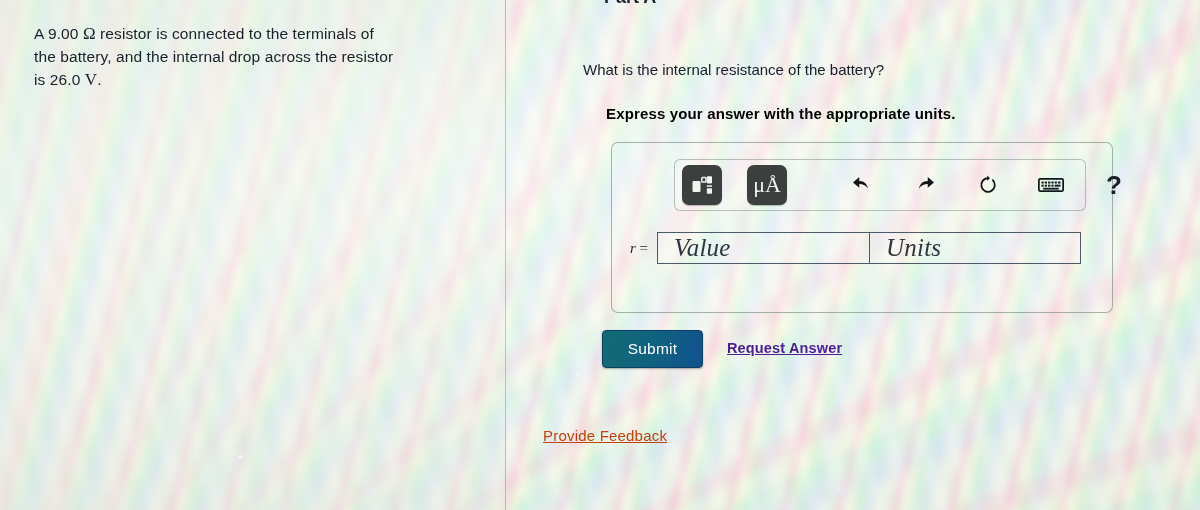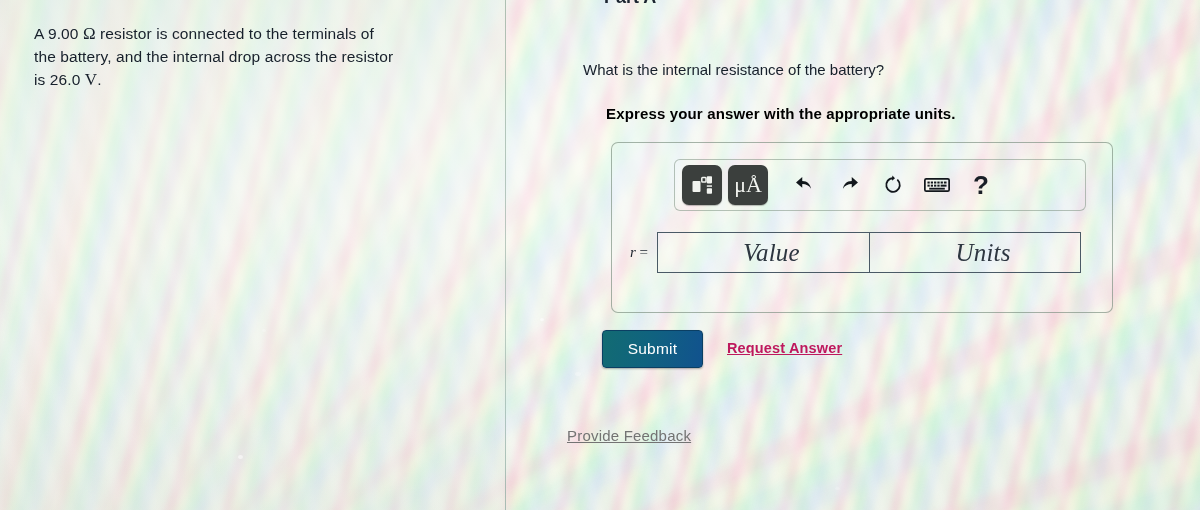--- a/index.html
+++ b/index.html
@@ -94,21 +94,21 @@
     border:1px solid rgba(120,140,125,.65);
     border-radius:7px;
     background:rgba(255,255,255,.10);
   }
   
   #toolpanel{
     position:absolute;left:62px;top:16px;width:412px;height:52px;
     border:1px solid rgba(125,145,130,.55);
     border-radius:6px;
     background:rgba(255,255,255,.06);
-    display:flex;align-items:center;gap:6px;padding-left:7px;
+    display:flex;align-items:center;gap:25px;padding-left:7px;
     box-sizing:border-box;
   }
   .tbtn{
     width:40px;height:40px;border-radius:7px;
     background:#3b3f3d;
     display:flex;align-items:center;justify-content:center;
     color:#f2f4f0;flex:0 0 auto;
     box-shadow:0 1px 1px rgba(0,0,0,.25);
   }
   .tplain{
@@ -123,26 +123,25 @@
     position:absolute;left:18px;top:89px;
     display:flex;align-items:center;
   }
   #eqlabel{
     font-family:"Liberation Serif",serif;
     font-size:15px;color:#1a222c;
     margin-right:9px;white-space:nowrap;
   }
   #eqlabel i{font-style:italic;}
   .ansfield{
-    height:41px;box-sizing:border-box;
+    height:32px;box-sizing:border-box;
     border:1px solid #4a5a66;
     background:rgba(255,255,255,.10);
     display:flex;align-items:center;
     padding-left:16px;
-    justify-content:center;
   }
   #valuefield{width:212px;border-right:none;}
   #unitsfield{width:212px;}
   .ph{
     font-family:"Liberation Serif",serif;
     font-style:italic;font-size:25px;color:#2d3640;
     letter-spacing:.2px;
   }
 
   
@@ -152,27 +151,27 @@
     background:linear-gradient(100deg,#126b72 0%,#10637f 45%,#11528e 100%);
     border:1px solid #0b3f63;
     color:#ffffff;font-size:15.5px;font-weight:normal;
     display:flex;align-items:center;justify-content:center;
     box-shadow:0 1px 2px rgba(0,0,0,.30);
     letter-spacing:.2px;
     text-align:center;
   }
   #requestanswer{
     position:absolute;left:727px;top:340px;
-    color:#be185d;font-size:14.5px;font-weight:bold;
+    color:#4c1d95;font-size:14.5px;font-weight:bold;
     text-decoration:underline;letter-spacing:.15px;
   }
   #feedback{
     position:absolute;left:543px;top:427px;
-    color:#737373;font-size:15px;
-    text-decoration:underline;letter-spacing:.2px;margin-left:24px;
+    color:#c2410c;font-size:15px;
+    text-decoration:underline;letter-spacing:.2px;
   }
 
   
   .speck{position:absolute;border-radius:50%;background:rgba(255,255,255,.55);pointer-events:none;}
 </style>
 </head>
 <body>
 
 <div id="screen">
   <div class="moire m1"></div>

